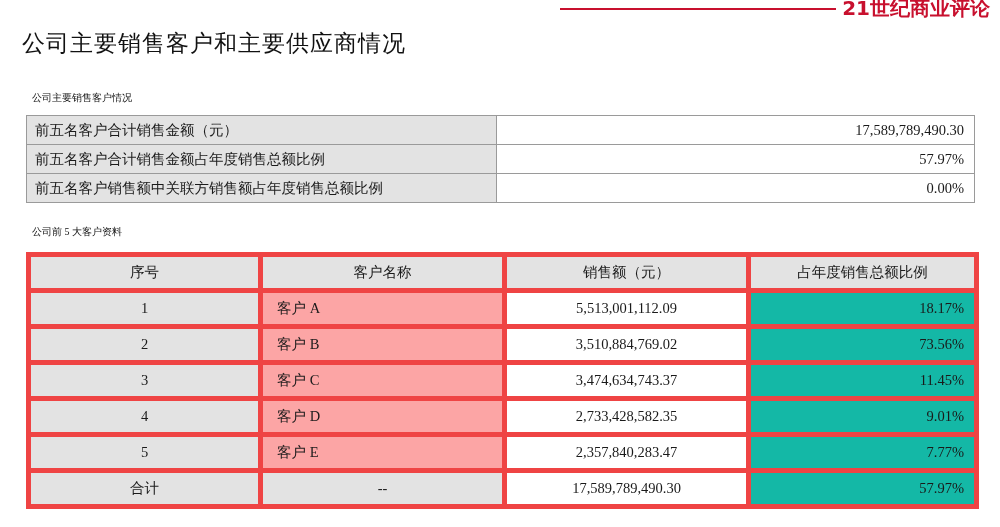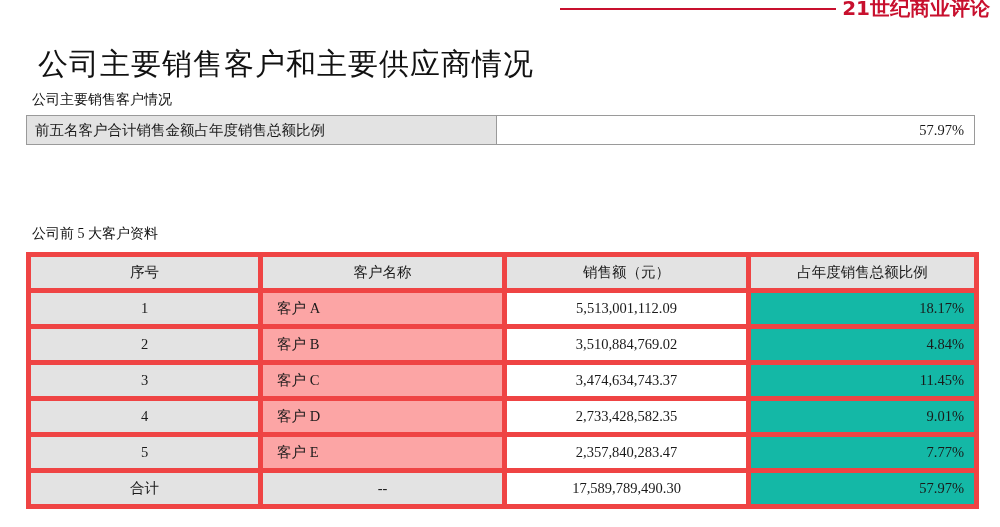--- a/index.html
+++ b/index.html
@@ -52,31 +52,31 @@
     padding: 0 2px 0 6px;
     line-height: 24px;
     white-space: nowrap;
   }
 
   
   .doc-title {
     position: absolute;
     top: 28px;
     left: 22px;
-    font-size: 30px;
+    font-size: 23px;
     font-weight: normal;
     letter-spacing: 1px;
     color: #111111;
-    margin: 16px;
+    margin: 0;
   }
 
   
   .section-label {
     position: absolute;
-    font-size: 14px;
+    font-size: 10px;
     color: #111111;
     white-space: nowrap;
   }
   #label-summary { top: 91px; left: 32px; }
   #label-top5    { top: 225px; left: 32px; }
 
   
   table {
     border-collapse: collapse;
     table-layout: fixed;
@@ -170,22 +170,30 @@
 
   <div class="section-label" id="label-summary">公司主要销售客户情况</div>
 
   <table class="summary-table">
     <colgroup>
       <col style="width:470px">
       <col style="width:478px">
     </colgroup>
     <tbody>
       <tr>
+        <td class="cell-label">前五名客户合计销售金额（元）</td>
+        <td class="cell-value">17,589,789,490.30</td>
+      </tr>
+      <tr>
         <td class="cell-label">前五名客户合计销售金额占年度销售总额比例</td>
         <td class="cell-value">57.97%</td>
+      </tr>
+      <tr>
+        <td class="cell-label">前五名客户销售额中关联方销售额占年度销售总额比例</td>
+        <td class="cell-value">0.00%</td>
       </tr>
     </tbody>
   </table>
 
   <div class="section-label" id="label-top5">公司前 5 大客户资料</div>
 
   <table class="detail-table">
     <colgroup>
       <col class="c-no">
       <col class="c-name">
@@ -204,21 +212,21 @@
       <tr>
         <td class="col-no">1</td>
         <td class="col-name">客户 A</td>
         <td class="col-amt">5,513,001,112.09</td>
         <td class="col-pct">18.17%</td>
       </tr>
       <tr>
         <td class="col-no">2</td>
         <td class="col-name">客户 B</td>
         <td class="col-amt">3,510,884,769.02</td>
-        <td class="col-pct">4.84%</td>
+        <td class="col-pct">73.56%</td>
       </tr>
       <tr>
         <td class="col-no">3</td>
         <td class="col-name">客户 C</td>
         <td class="col-amt">3,474,634,743.37</td>
         <td class="col-pct">11.45%</td>
       </tr>
       <tr>
         <td class="col-no">4</td>
         <td class="col-name">客户 D</td>

